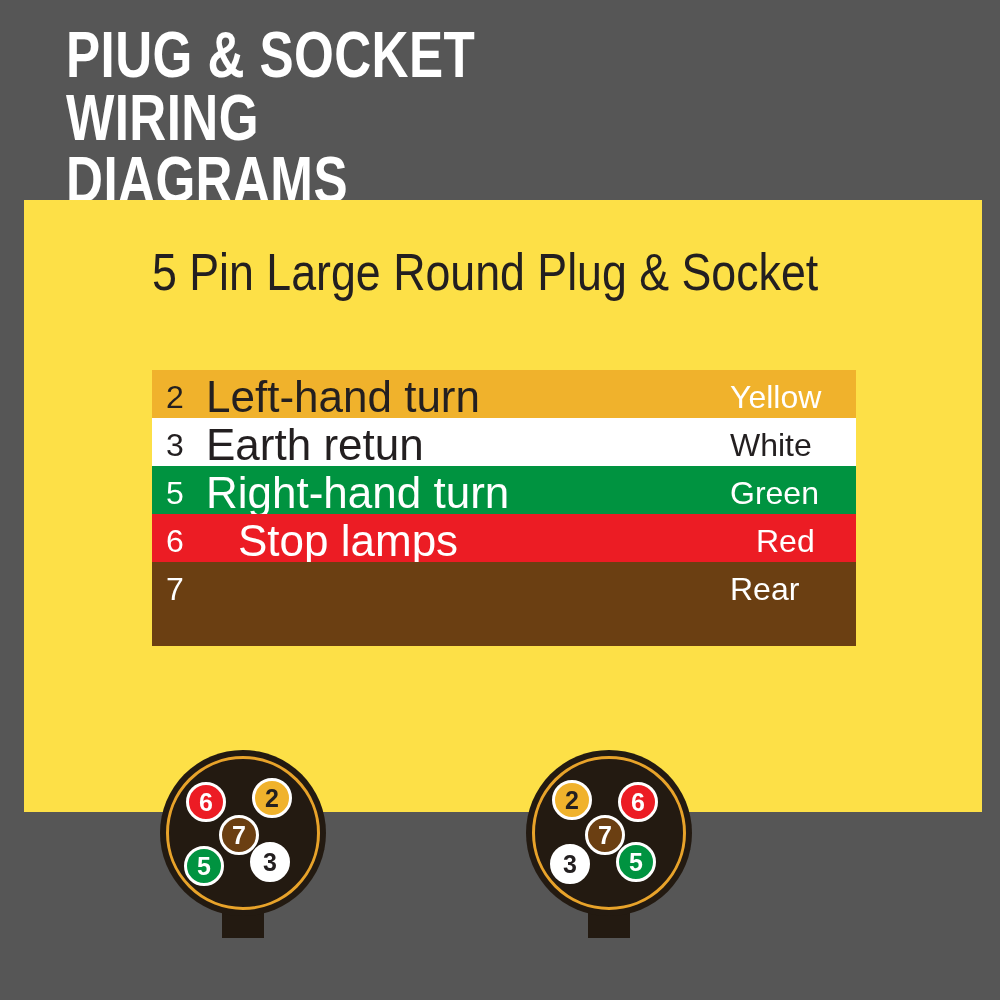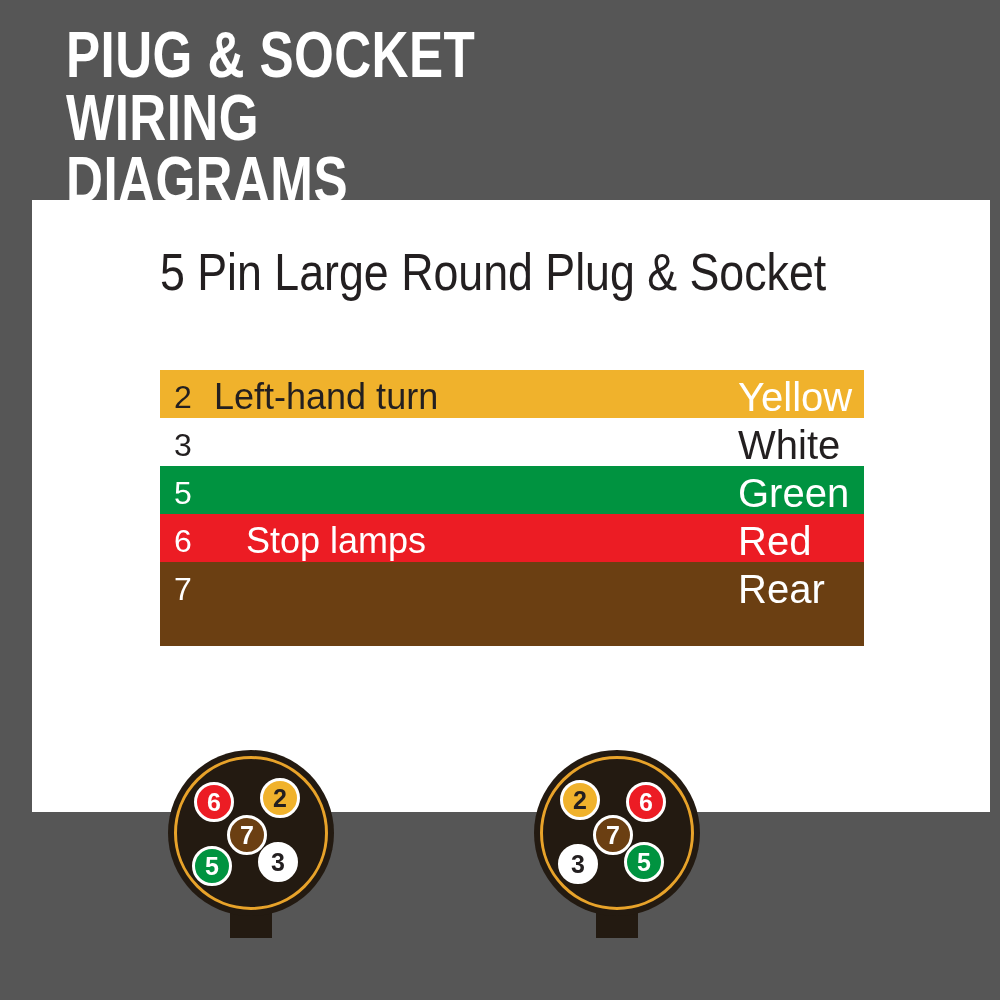--- a/index.html
+++ b/index.html
@@ -23,23 +23,23 @@
     line-height:0.98;
     letter-spacing:0.5px;
     transform:scaleX(0.80);
     transform-origin:left top;
     white-space:pre-line;
   }
 
   
   #panel{
     position:absolute;
-    left:32px; top:200px;
+    left:24px; top:200px;
     width:958px; height:612px;
-    background:#ffffff;
+    background:#fde047;
   }
 
   
   #subtitle{
     position:absolute;
     left:128px; top:46px;
     color:#231f20;
     font-family:"Liberation Sans Narrow","Liberation Sans",sans-serif;
     font-weight:400;
     font-size:52px;
@@ -88,29 +88,29 @@
     left:6px; top:6px;
     width:34px;
     text-align:center;
     font-size:32px;
     line-height:42px;
     font-weight:400;
   }
   .row .circuit{
     position:absolute;
     left:54px; top:6px;
-    font-size:36px;
+    font-size:44px;
     line-height:42px;
     font-weight:400;
     white-space:pre-line;
   }
   .row .colour{
     position:absolute;
     left:578px; top:6px;
-    font-size:40px;
+    font-size:32px;
     line-height:42px;
     font-weight:400;
     white-space:nowrap;
   }
   .row.r1{ height:48px; }
   .row.r2{ height:48px; }
   .row.r3{ height:48px; }
   .row.r4{ height:48px; }
   .row.r5{ height:84px; }
 
@@ -182,30 +182,32 @@
 
 
     <div id="table-rows">
         <div class="row r1" style="background: rgb(240, 178, 44);">
           <div class="num" style="color: rgb(35, 31, 32);">2</div>
           <div class="circuit" style="color: rgb(35, 31, 32);">Left-hand turn</div>
           <div class="colour" style="color: rgb(255, 255, 255);">Yellow</div>
         </div>
         <div class="row r2" style="background: rgb(255, 255, 255);">
           <div class="num" style="color: rgb(35, 31, 32);">3</div>
+          <div class="circuit" style="color: rgb(35, 31, 32);">Earth retun</div>
           <div class="colour" style="color: rgb(35, 31, 32); text-align: center;">White</div>
         </div>
         <div class="row r3" style="background: rgb(0, 147, 64);">
           <div class="num" style="color: rgb(255, 255, 255);">5</div>
+          <div class="circuit" style="color: rgb(255, 255, 255);">Right-hand turn</div>
           <div class="colour" style="color: rgb(255, 255, 255);">Green</div>
         </div>
         <div class="row r4" style="background: rgb(236, 28, 36);">
           <div class="num" style="color: rgb(255, 255, 255);">6</div>
           <div class="circuit" style="color: rgb(255, 255, 255); margin-left: 32px;">Stop lamps</div>
-          <div class="colour" style="color: rgb(255, 255, 255);">Red</div>
+          <div class="colour" style="color: rgb(255, 255, 255); margin-left: 26px;">Red</div>
         </div>
         <div class="row r5" style="background: rgb(107, 63, 18);">
           <div class="num" style="color: rgb(255, 255, 255);">7</div>
           <div class="colour" style="color: rgb(255, 255, 255);">Rear</div>
         </div>
       </div>
 
   </div>
 
   <div class="connector-wrap" id="plug-wrap">

